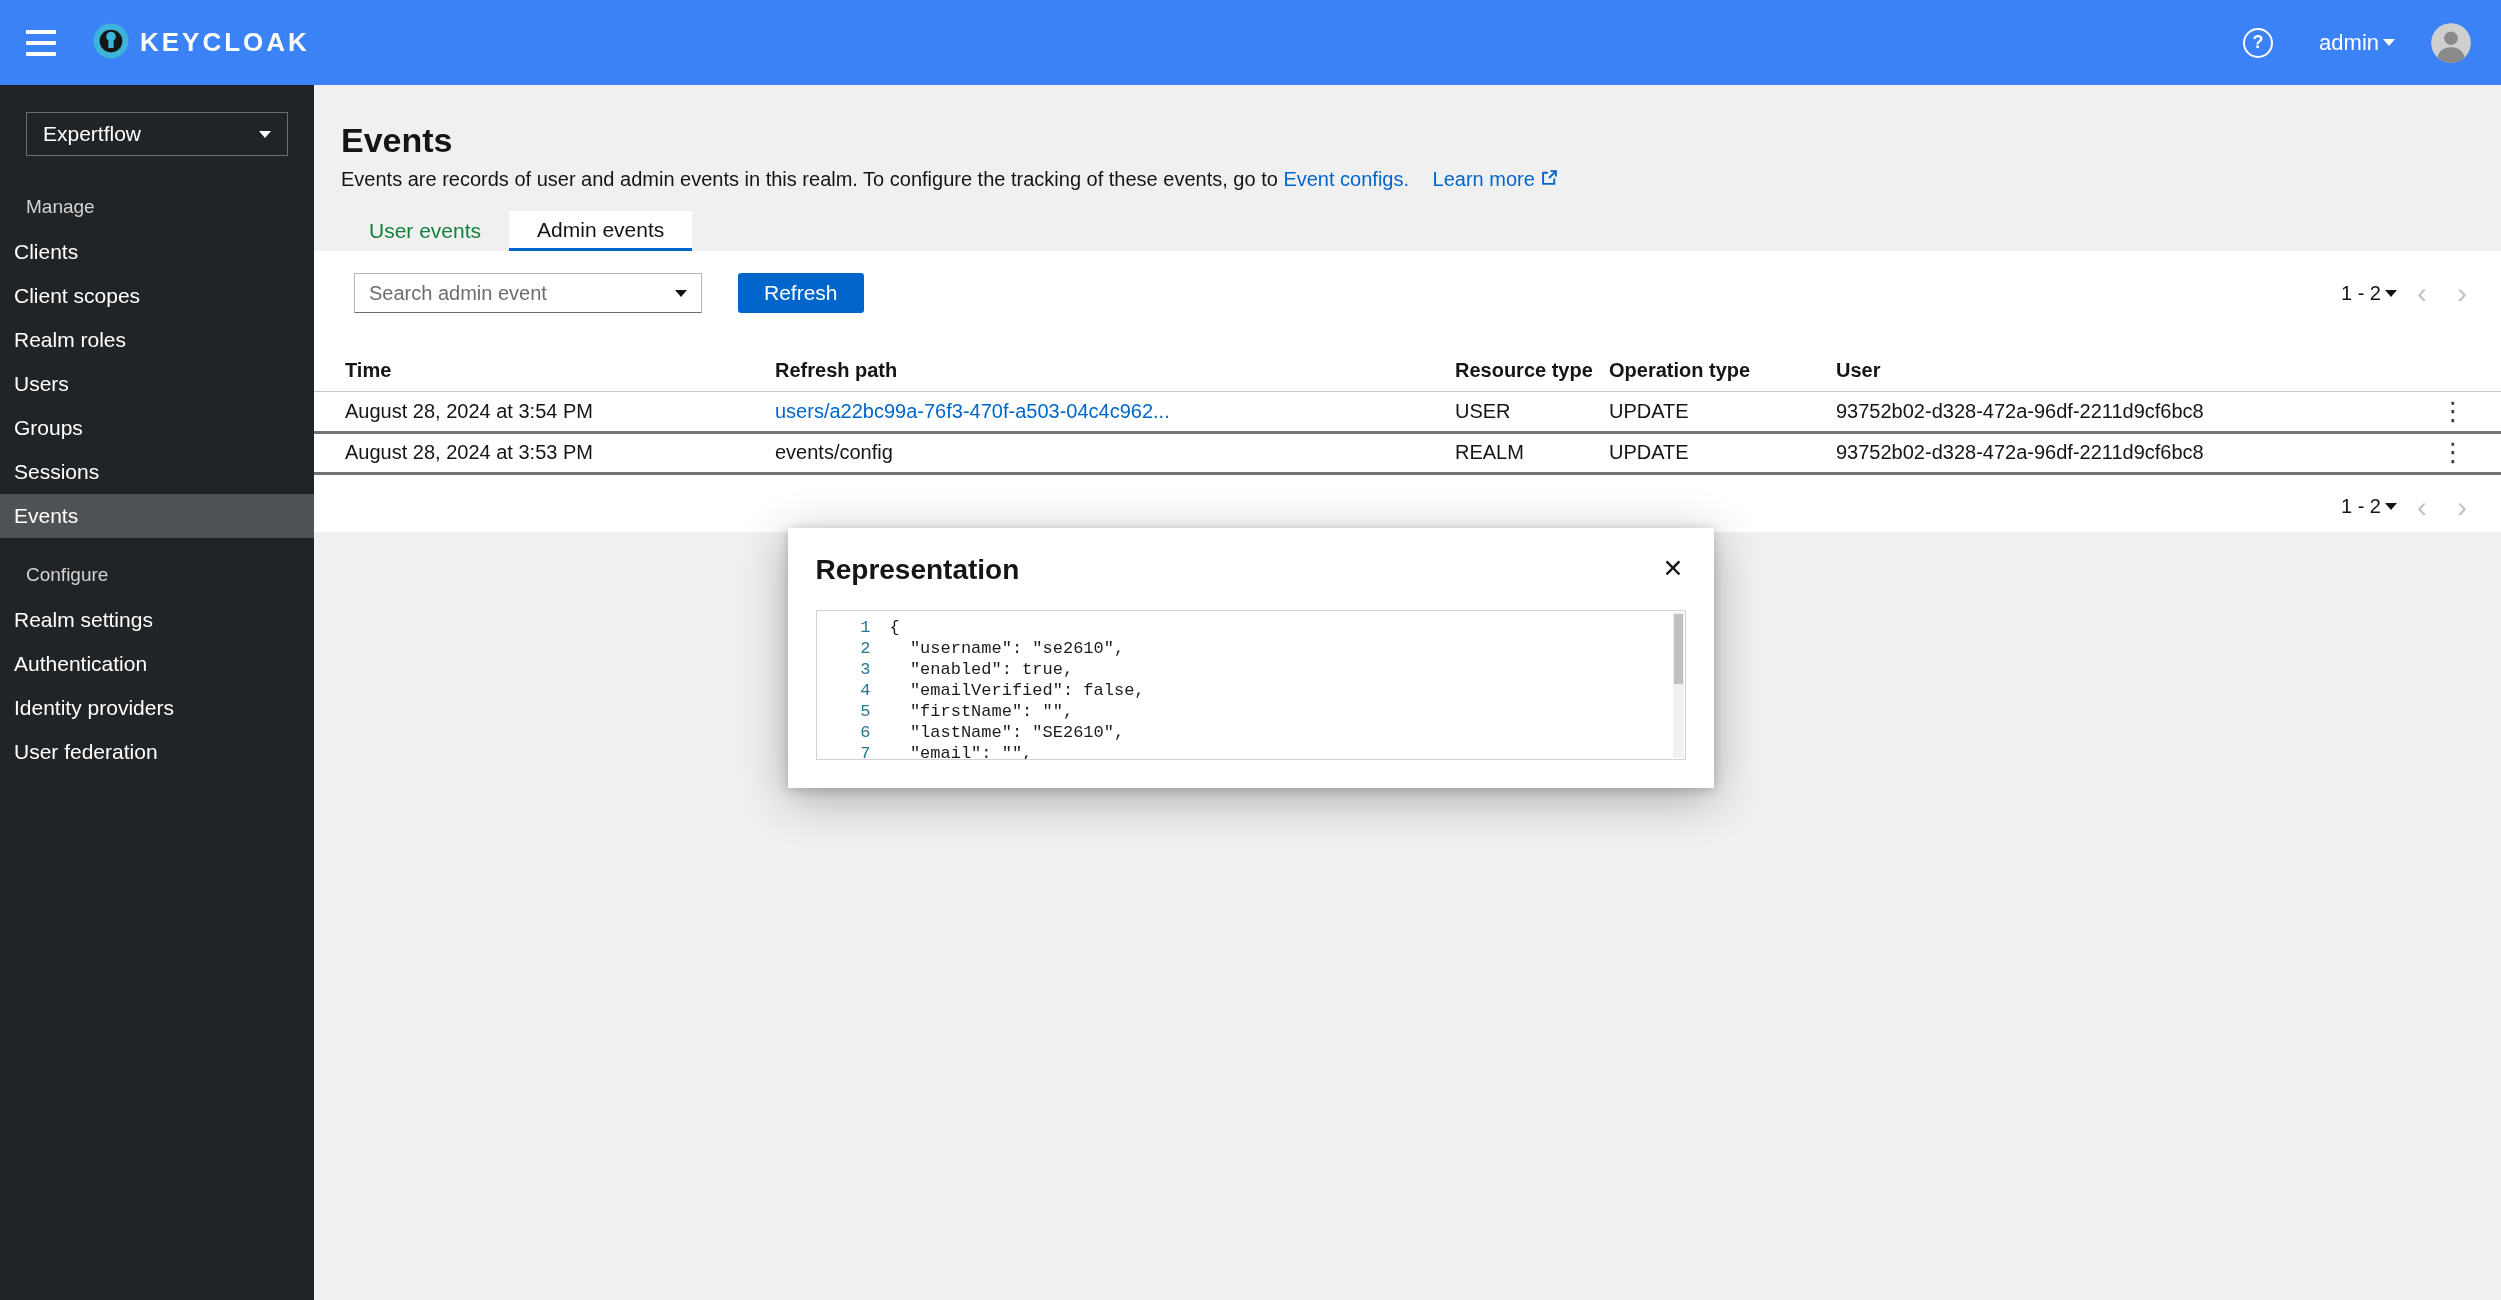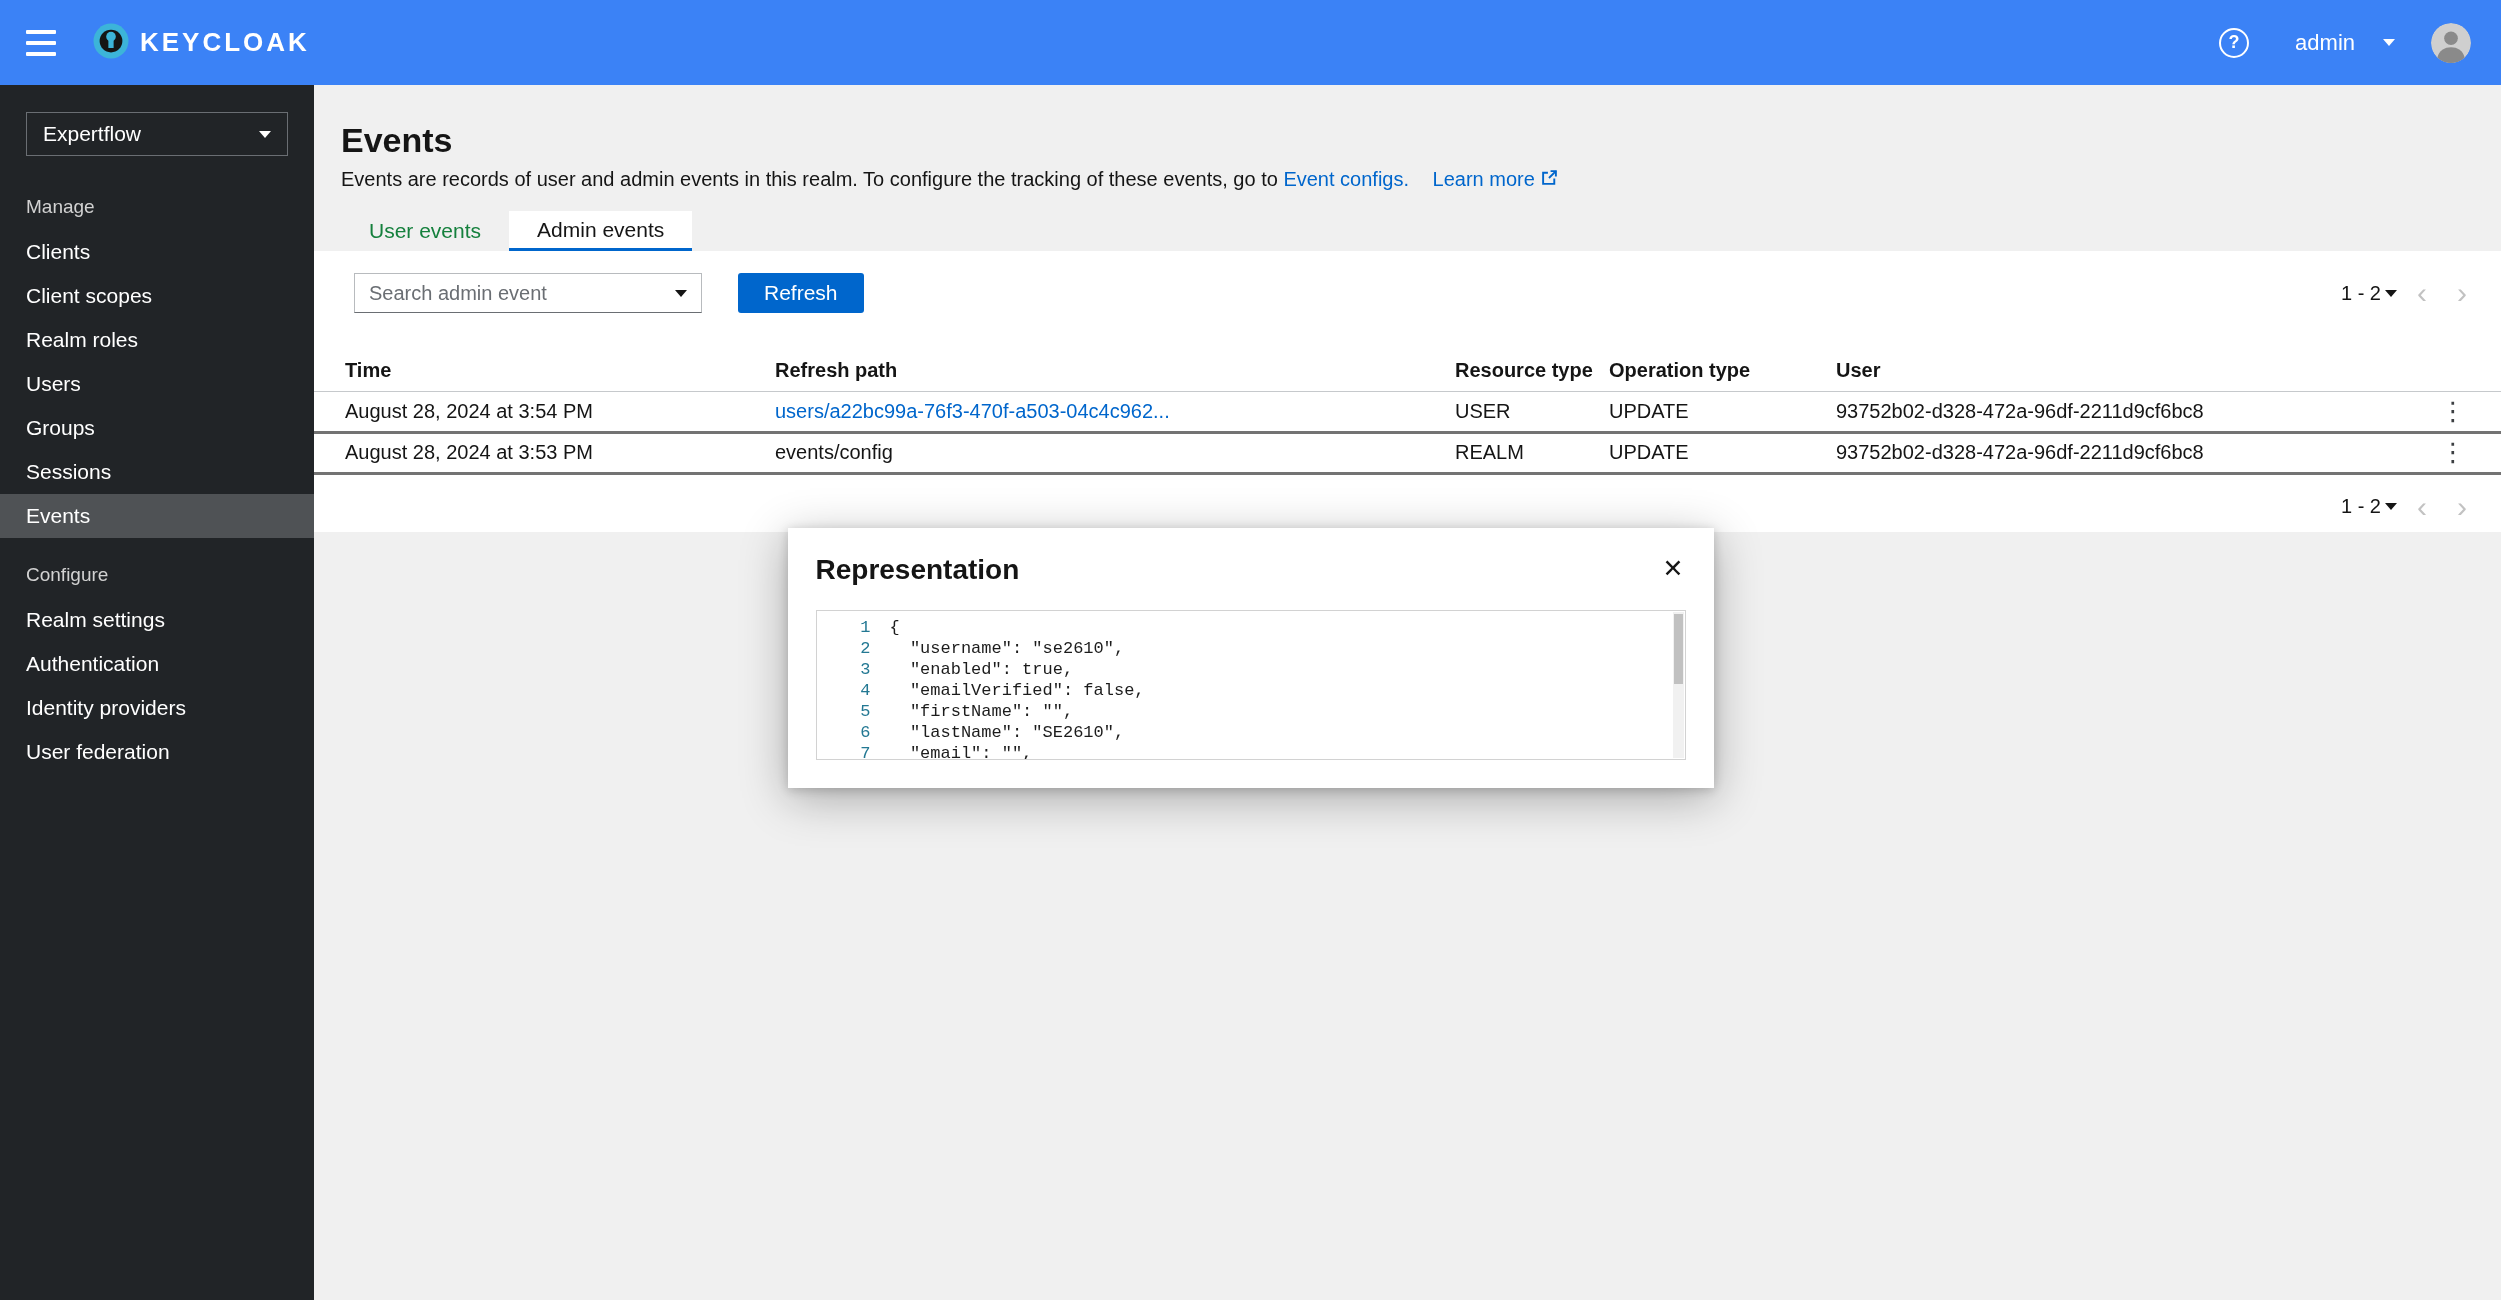--- a/index.html
+++ b/index.html
@@ -12,34 +12,34 @@
             display:flex; align-items:center; padding:0 30px 0 26px; z-index:30; }
   .hamburger { width:34px; height:26px; display:flex; flex-direction:column; justify-content:space-between;
                background:none; border:none; cursor:pointer; }
   .hamburger span { display:block; width:30px; height:4px; background:#fff; border-radius:1px; }
   .brand { display:flex; align-items:center; margin-left:30px; gap:8px; }
   .brand-text { color:#fff; font-size:26px; font-weight:bold; letter-spacing:3px; }
   .topbar-spacer { flex:1; }
   .help-icon { width:30px; height:30px; border:2.5px solid #fff; border-radius:50%;
                display:flex; align-items:center; justify-content:center; color:#fff;
                font-size:18px; font-weight:bold; cursor:pointer; }
-  .user-menu { display:flex; align-items:center; gap:28px; margin-left:46px; cursor:pointer; color:#fff; }
+  .user-menu { display:flex; align-items:center; gap:4px; margin-left:46px; cursor:pointer; color:#fff; }
   .user-menu .label { font-size:22px; }
   .caret { width:0; height:0; border-left:7px solid transparent; border-right:7px solid transparent;
            border-top:8px solid currentColor; display:inline-block; }
   .caret.small { border-left-width:6px; border-right-width:6px; border-top-width:7px; }
   .avatar { width:40px; height:40px; border-radius:50%; margin-left:36px; cursor:pointer; overflow:hidden; }
 
   
   .sidebar { position:absolute; top:85px; left:0; bottom:0; width:314px; background:#212427; z-index:20; }
   .realm-select { margin:27px 26px 14px 26px; height:44px; border:1px solid #6a6e73;
                   display:flex; align-items:center; justify-content:space-between;
                   padding:0 16px; color:#fff; font-size:21px; cursor:pointer; }
   .nav-section-label { color:#d2d2d2; font-size:19px; padding:26px 18px 12px 26px; }
-  .nav-item { color:#fff; font-size:21px; padding:10px 26px; height:44px; display:flex; align-items:flex-end;
+  .nav-item { color:#fff; font-size:21px; padding:10px 14px; height:44px; display:flex; align-items:flex-end;
               cursor:pointer; }
   .nav-item.active { background:#4f5255; }
 
   
   .main { position:absolute; top:85px; left:314px; right:0; bottom:0; background:#f0f0f0; }
   .page-header { padding:35px 27px 0 27px; }
   .page-title { font-size:34px; font-weight:600; color:#151515; line-height:40px; }
   .page-desc { margin-top:8px; font-size:20px; color:#151515; }
   .page-desc a { color:#0066cc; text-decoration:none; cursor:pointer; }
   .learn-more { margin-left:18px; display:inline-flex; align-items:center; gap:6px; }

